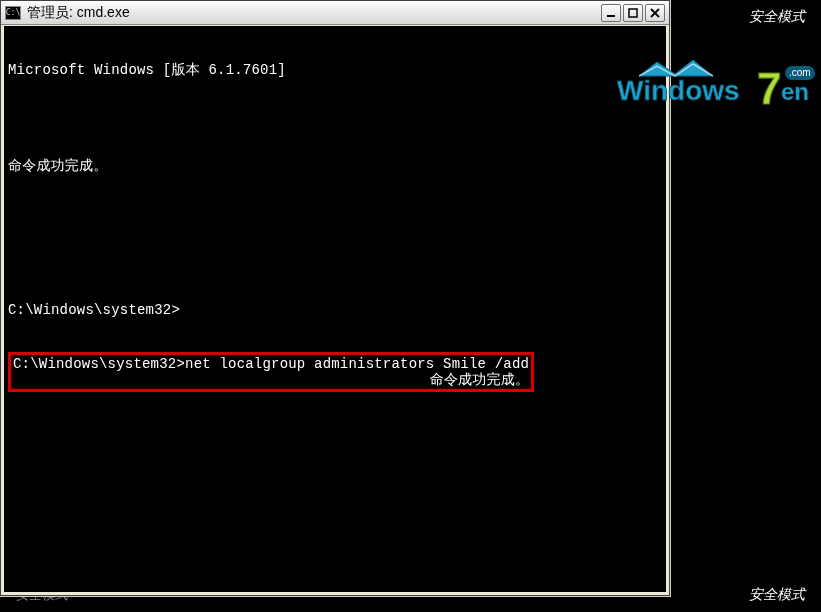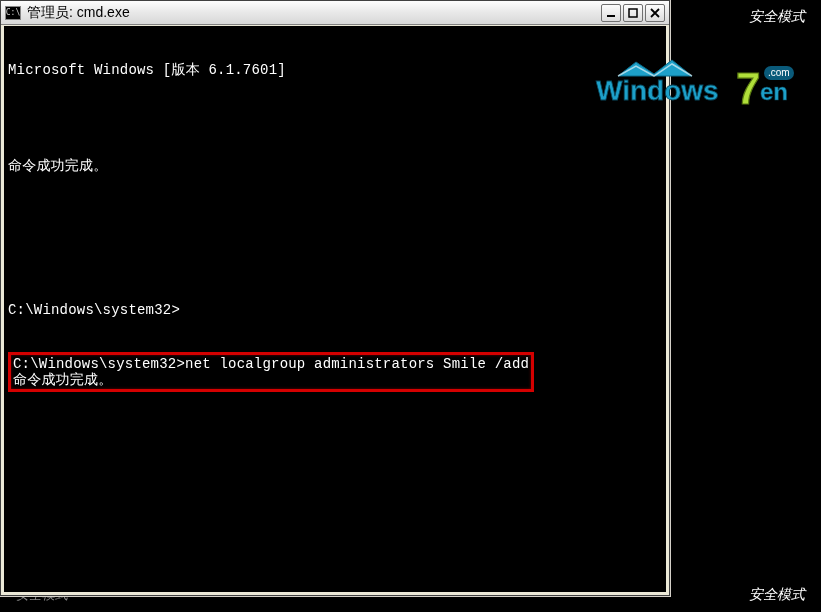--- a/index.html
+++ b/index.html
@@ -96,26 +96,27 @@
       letter-spacing: 0.2px;
       overflow: hidden;
     }
     .terminal .line { min-height: 16px; }
     .highlight-box {
       border: 3px solid #d40000;
       padding: 1px 2px;
       margin: 2px 0;
       display: inline-block;
       box-shadow: inset 0 0 3px rgba(212,0,0,0.5);
+      text-align: right;
     }
 
     .watermark {
       position: absolute;
       top: 54px;
-      right: 23px;
+      right: 2px;
       width: 210px;
       height: 56px;
       pointer-events: none;
     }
   </style>
 </head>
 <body>
 
 <div class="desktop-label label-tr">安全模式</div>
 <div class="desktop-label label-br">安全模式</div>

